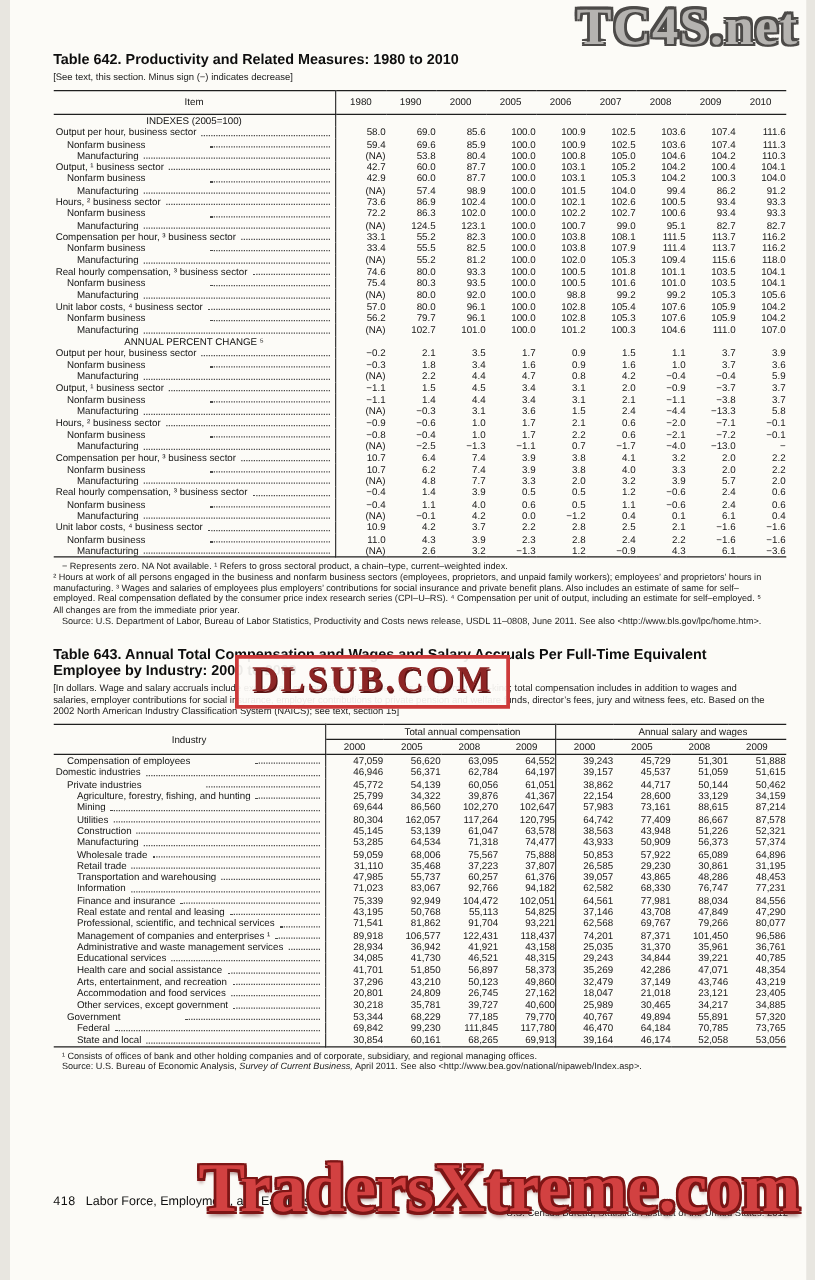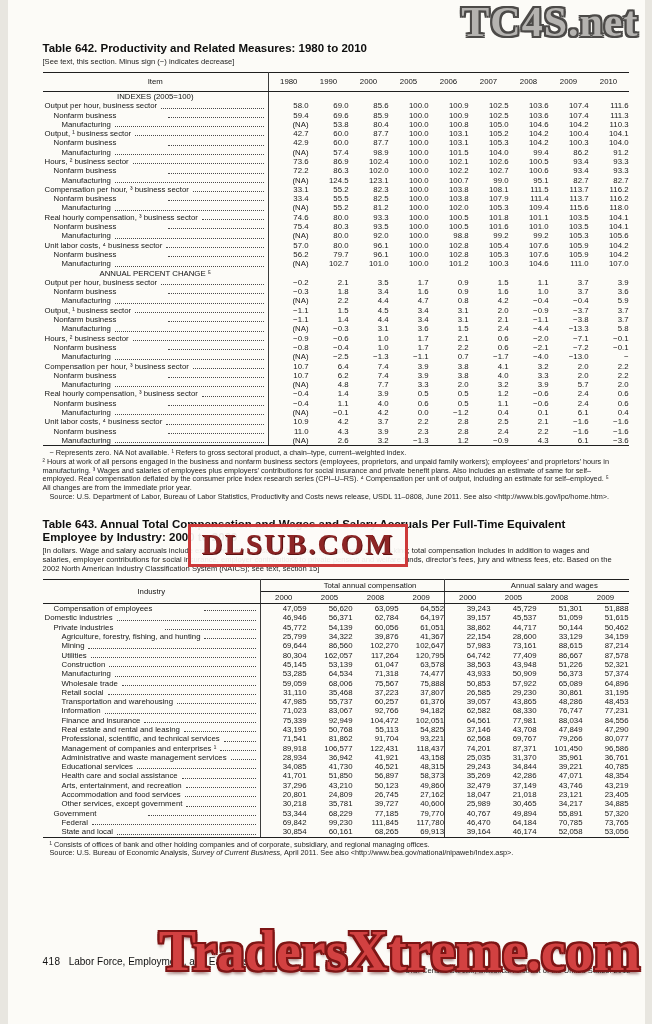--- a/index.html
+++ b/index.html
@@ -935,21 +935,21 @@
               <td class="num">75,567</td>
               <td class="num grp-end">75,888</td>
               <td class="num">50,853</td>
               <td class="num">57,922</td>
               <td class="num">65,089</td>
               <td class="num">64,896</td>
             </tr>
             <tr>
               <td class="stub ind2">
                 <div class="wrap">
-                  <span class="lbl">Retail social</span>
+                  <span class="lbl">Retail trade</span>
                   <span class="leader"></span>
                 </div>
               </td>
               <td class="num">31,110</td>
               <td class="num">35,468</td>
               <td class="num">37,223</td>
               <td class="num grp-end">37,807</td>
               <td class="num">26,585</td>
               <td class="num">29,230</td>
               <td class="num">30,861</td>

